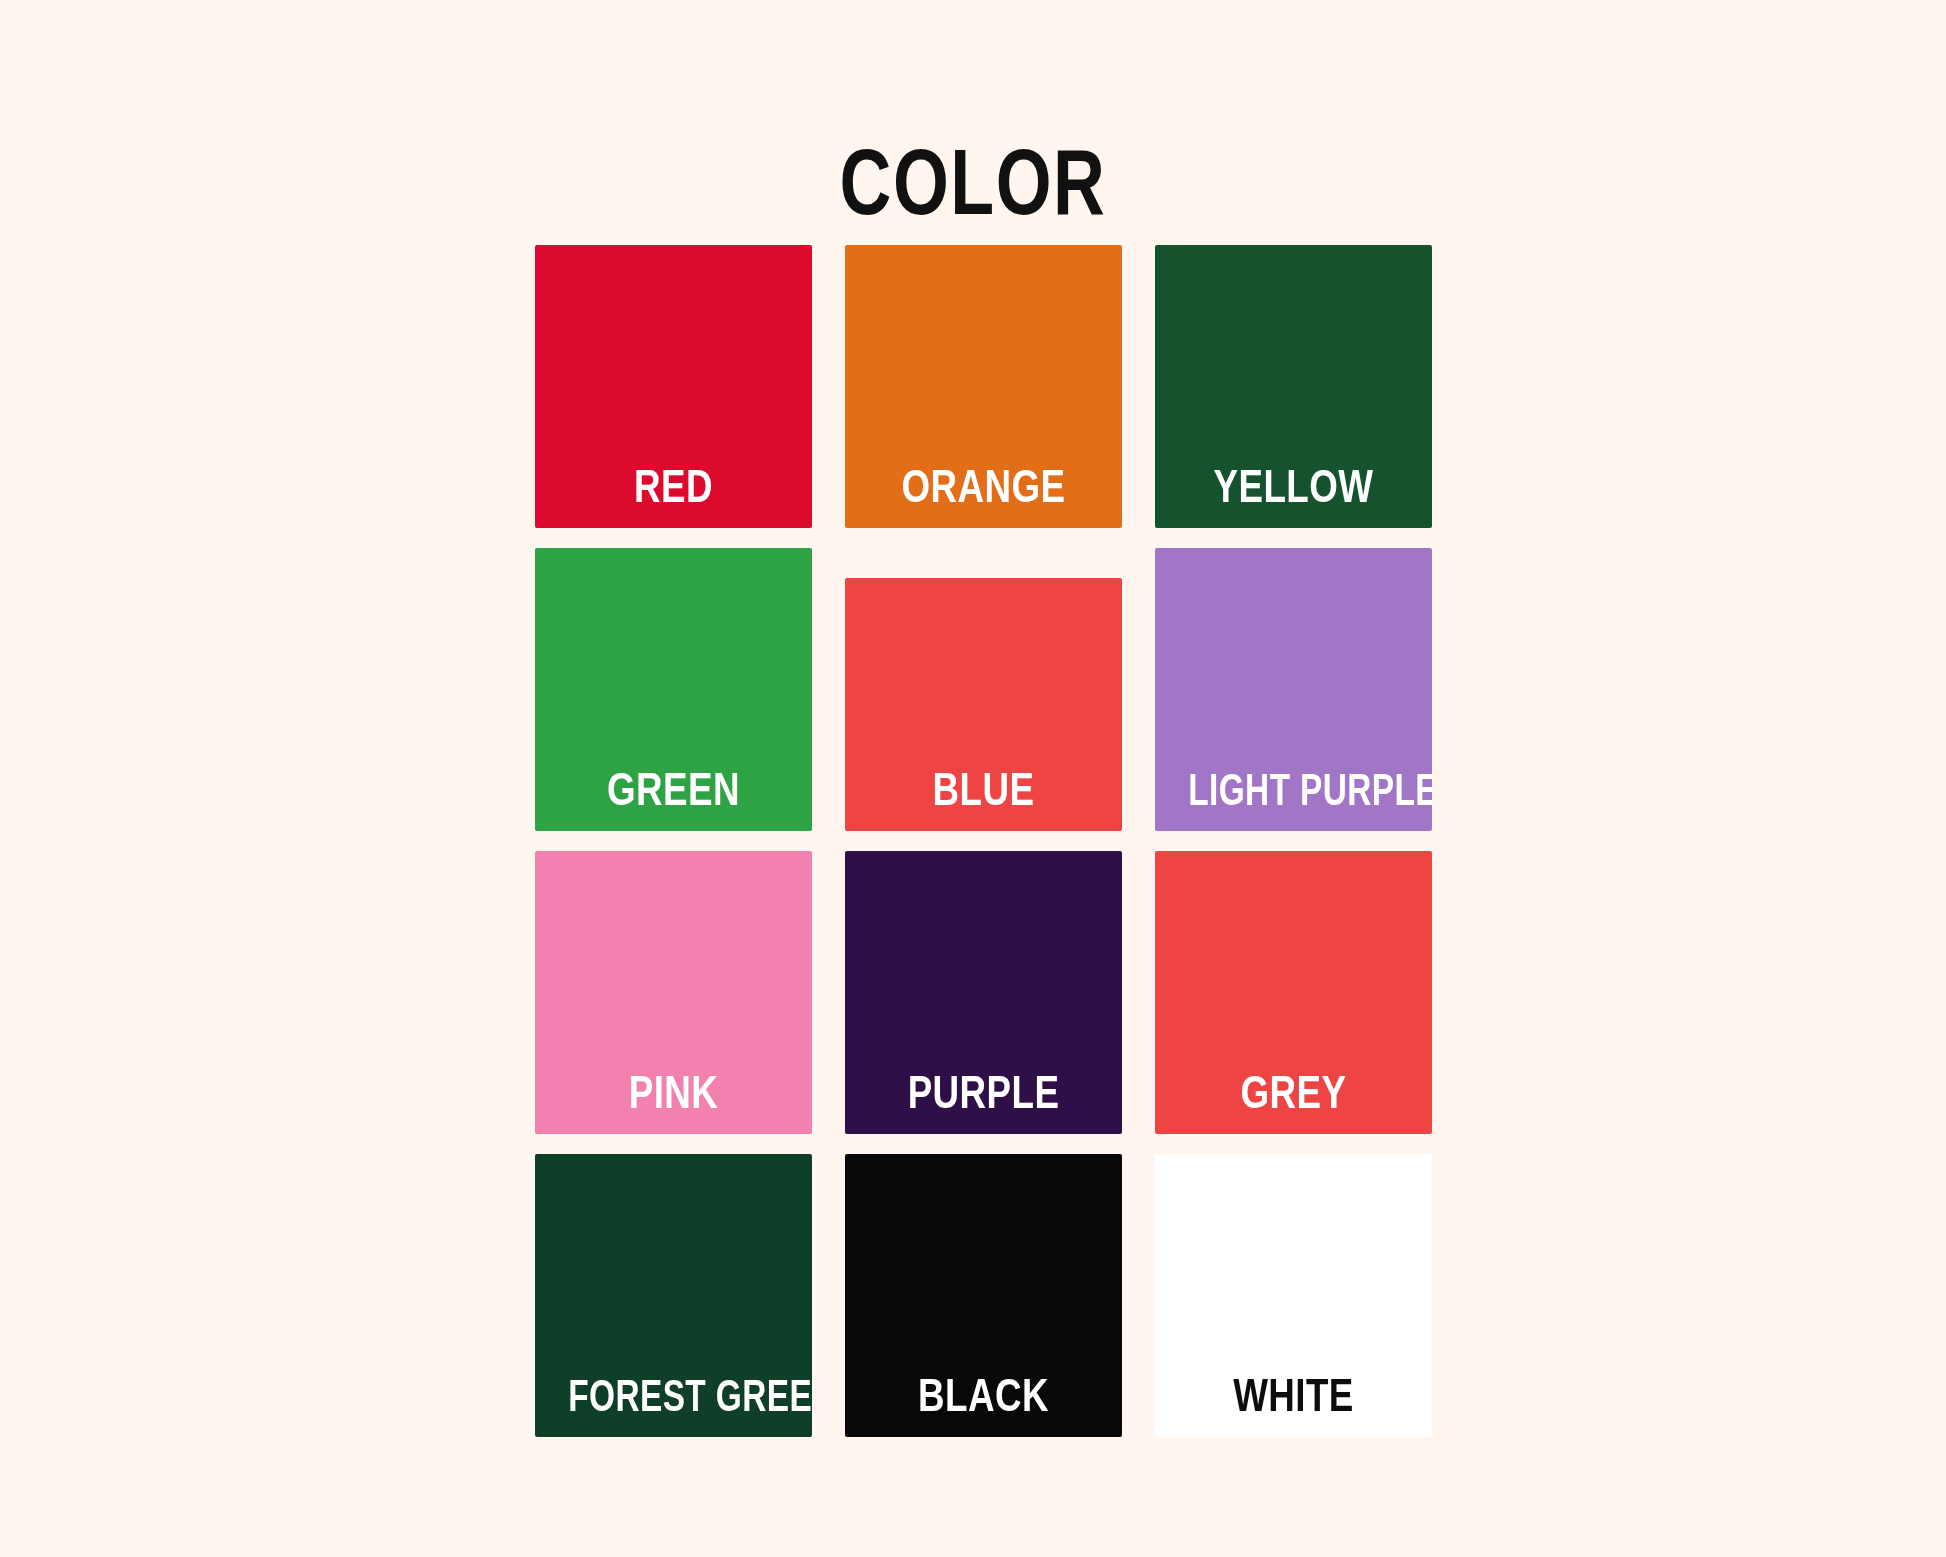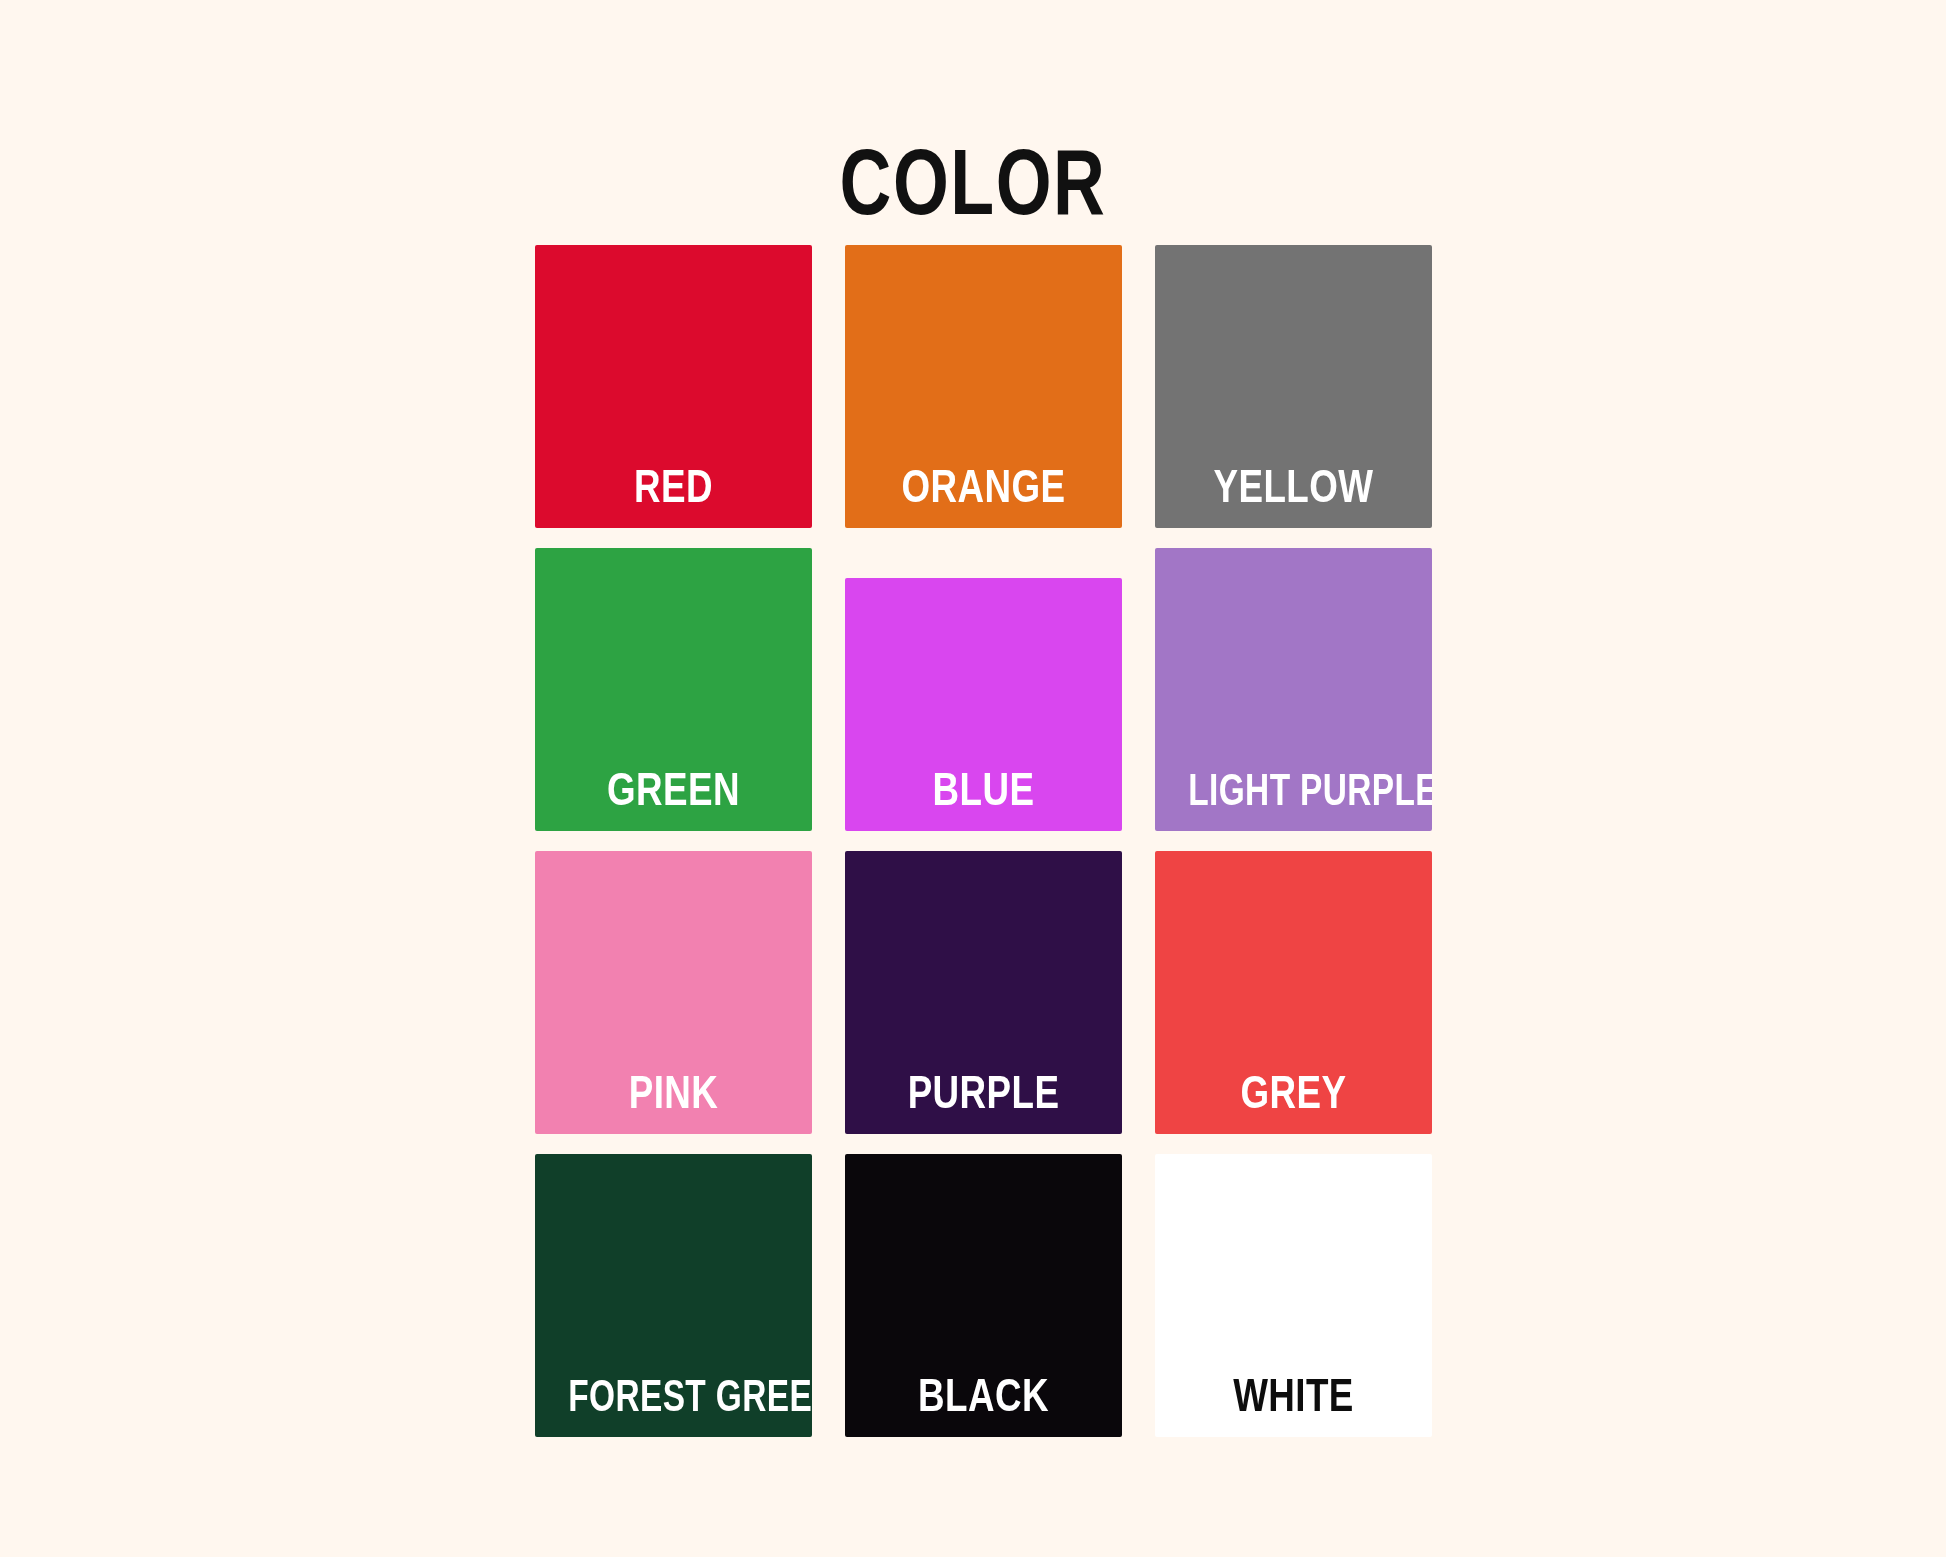--- a/index.html
+++ b/index.html
@@ -92,27 +92,27 @@
 
   <h1 class="title">COLOR</h1>
 
   <div class="grid">
       <div class="swatch" style="background: rgb(220, 10, 45);">
         <span class="swatch-label" style="color: rgb(255, 255, 255);">RED</span>
       </div>
       <div class="swatch" style="background: rgb(226, 110, 24); padding-left: 12px;">
         <span class="swatch-label" style="color: rgb(255, 255, 255);">ORANGE</span>
       </div>
-      <div class="swatch" style="background: #737373;">
+      <div class="swatch" style="background: #14532d;">
         <span class="swatch-label" style="color: rgb(255, 255, 255);">YELLOW</span>
       </div>
       <div class="swatch" style="background: rgb(45, 163, 67);">
         <span class="swatch-label" style="color: rgb(255, 255, 255);">GREEN</span>
       </div>
-      <div class="swatch" style="background: #d946ef; margin-top: 30px;">
+      <div class="swatch" style="background: #ef4444; margin-top: 30px;">
         <span class="swatch-label" style="color: rgb(255, 255, 255);">BLUE</span>
       </div>
       <div class="swatch" style="background: rgb(162, 118, 198);">
         <span class="swatch-label wide" style="color: rgb(255, 255, 255);">LIGHT PURPLE</span>
       </div>
       <div class="swatch" style="background: rgb(242, 129, 176);">
         <span class="swatch-label" style="color: rgb(255, 255, 255);">PINK</span>
       </div>
       <div class="swatch" style="background: rgb(47, 15, 71);">
         <span class="swatch-label" style="color: rgb(255, 255, 255);">PURPLE</span>

